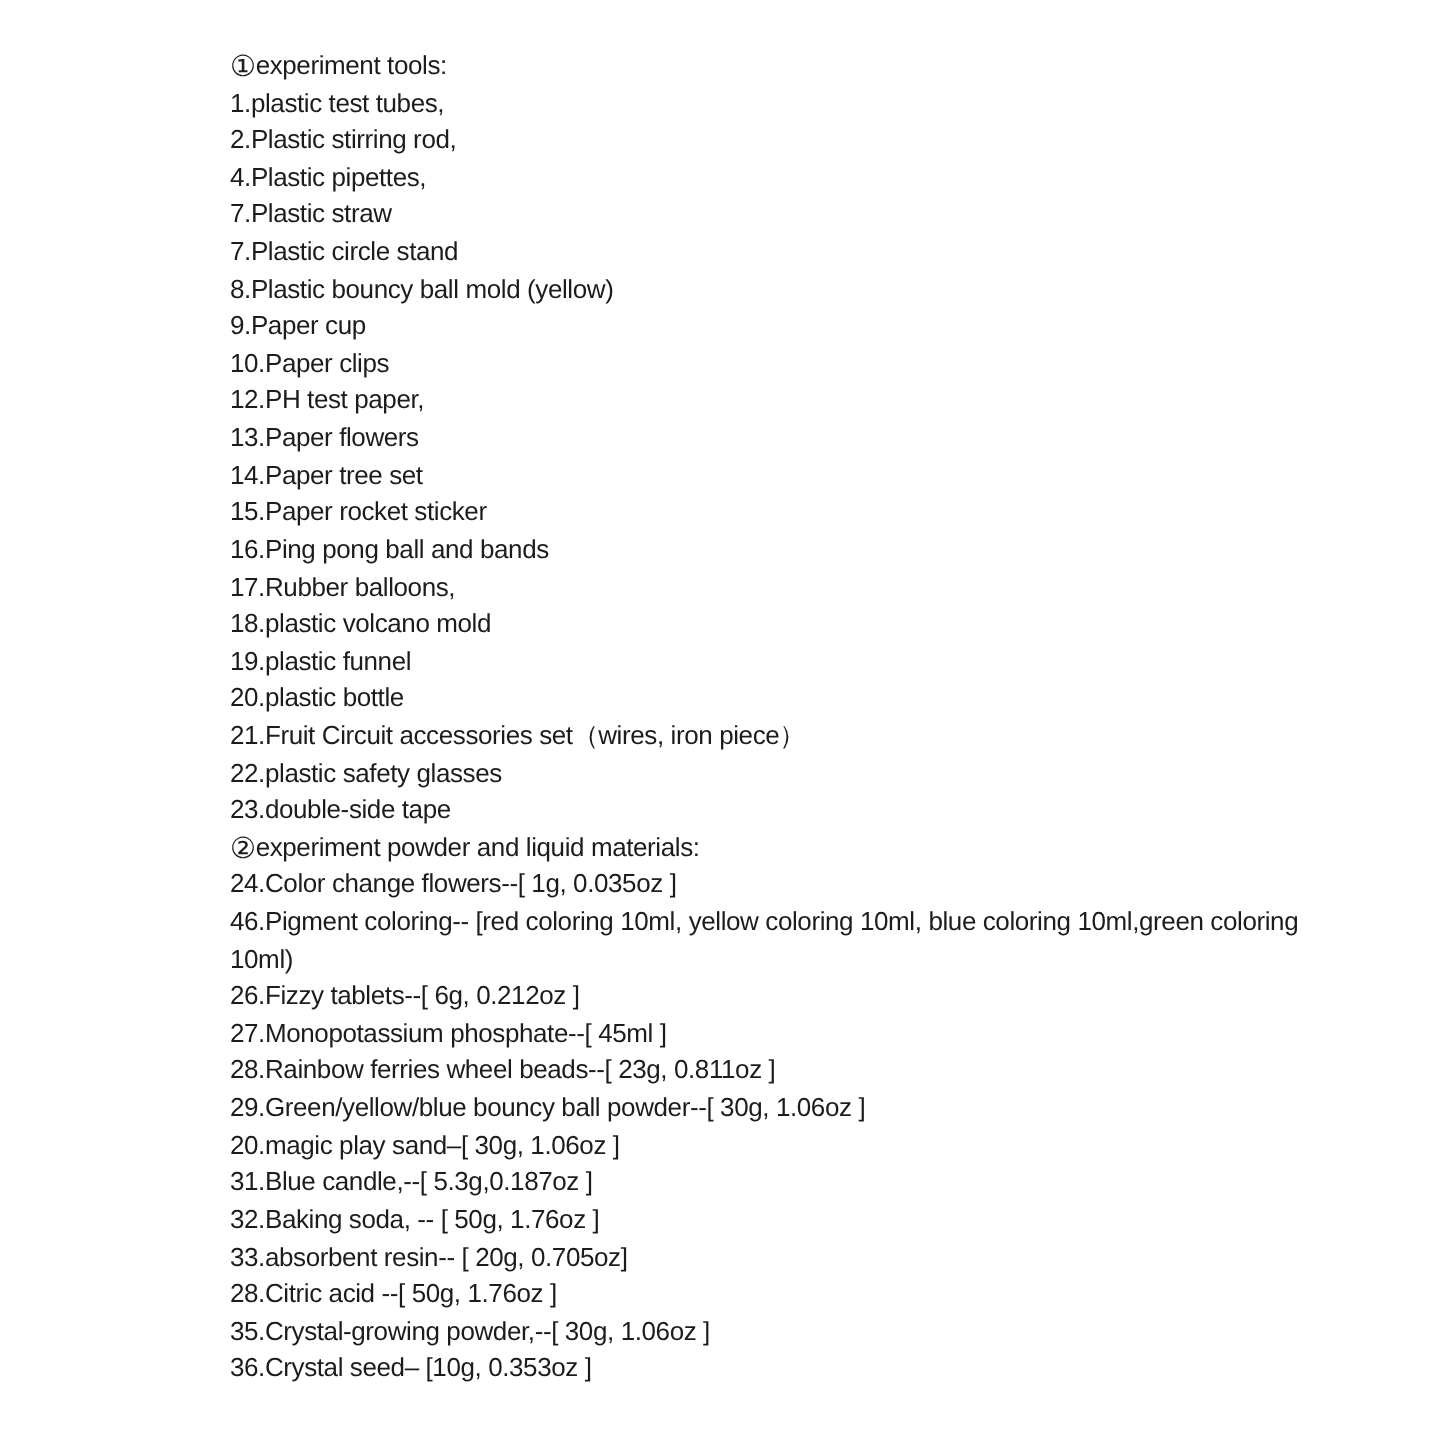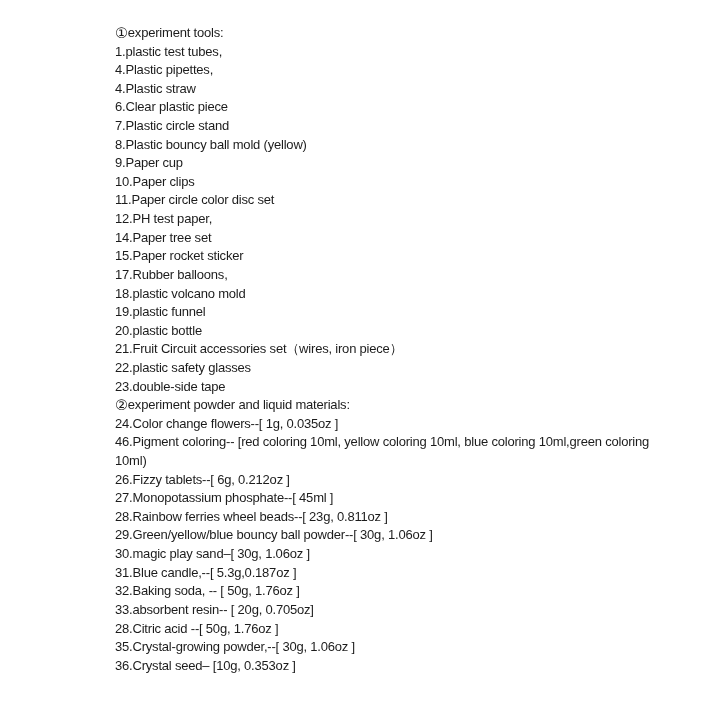--- a/index.html
+++ b/index.html
@@ -45,47 +45,48 @@
     text-underline-offset: 2.5px;
   }
 </style>
 </head>
 <body>
 
 <div id="doc-page">
   <div id="doc-lines">
       <div class="line heading"><span class="badge">①</span><span>experiment tools:</span></div>
       <div class="line">1.plastic test tubes,</div>
+      <div class="line">2.Plastic stirring rod,</div>
       <div class="line">4.Plastic pipettes,</div>
-      <div class="line">4.Plastic straw</div>
-      <div class="line">6.Clear plastic piece</div>
+      <div class="line">7.Plastic straw</div>
       <div class="line">7.Plastic circle stand</div>
       <div class="line">8.Plastic bouncy ball mold (yellow)</div>
       <div class="line">9.Paper cup</div>
       <div class="line">10.Paper clips</div>
-      <div class="line">11.Paper circle color disc set</div>
       <div class="line">12.PH test paper,</div>
+      <div class="line">13.Paper flowers</div>
       <div class="line">14.Paper tree set</div>
       <div class="line">15.Paper rocket sticker</div>
+      <div class="line">16.Ping pong ball and bands</div>
       <div class="line">17.Rubber balloons,</div>
       <div class="line">18.plastic volcano mold</div>
       <div class="line">19.plastic funnel</div>
       <div class="line">20.plastic bottle</div>
       <div class="line">21.Fruit Circuit accessories set（wires, iron piece）</div>
       <div class="line">22.plastic safety glasses</div>
       <div class="line">23.double-side tape</div>
       <div class="line heading"><span class="badge">②</span><span>experiment powder and liquid materials:</span></div>
       <div class="line">24.Color change flowers--[ 1g, 0.035oz ]</div>
       <div class="line">46.Pigment coloring-- [red coloring 10ml, yellow coloring 10ml, blue coloring 10ml,green coloring</div>
       <div class="line">10ml)</div>
       <div class="line">26.Fizzy tablets--[ 6g, 0.212oz ]</div>
       <div class="line">27.<span class="squiggle">Monopotassium</span> phosphate--[ 45ml ]</div>
       <div class="line">28.Rainbow ferries wheel beads--[ 23g, 0.811oz ]</div>
       <div class="line">29.Green/yellow/blue bouncy ball powder--[ 30g, 1.06oz ]</div>
-      <div class="line">30.magic play sand–[ 30g, 1.06oz ]</div>
+      <div class="line">20.magic play sand–[ 30g, 1.06oz ]</div>
       <div class="line">31.Blue candle,--[ 5.3g,0.187oz ]</div>
       <div class="line">32.Baking soda, -- [ 50g, 1.76oz ]</div>
       <div class="line">33.absorbent resin-- [ 20g, 0.705oz]</div>
       <div class="line">28.Citric acid --[ 50g, 1.76oz ]</div>
       <div class="line">35.Crystal-growing powder,--[ 30g, 1.06oz ]</div>
       <div class="line">36.Crystal seed– [10g, 0.353oz ]</div>
     </div>
 </div>
 
 </body></html>

